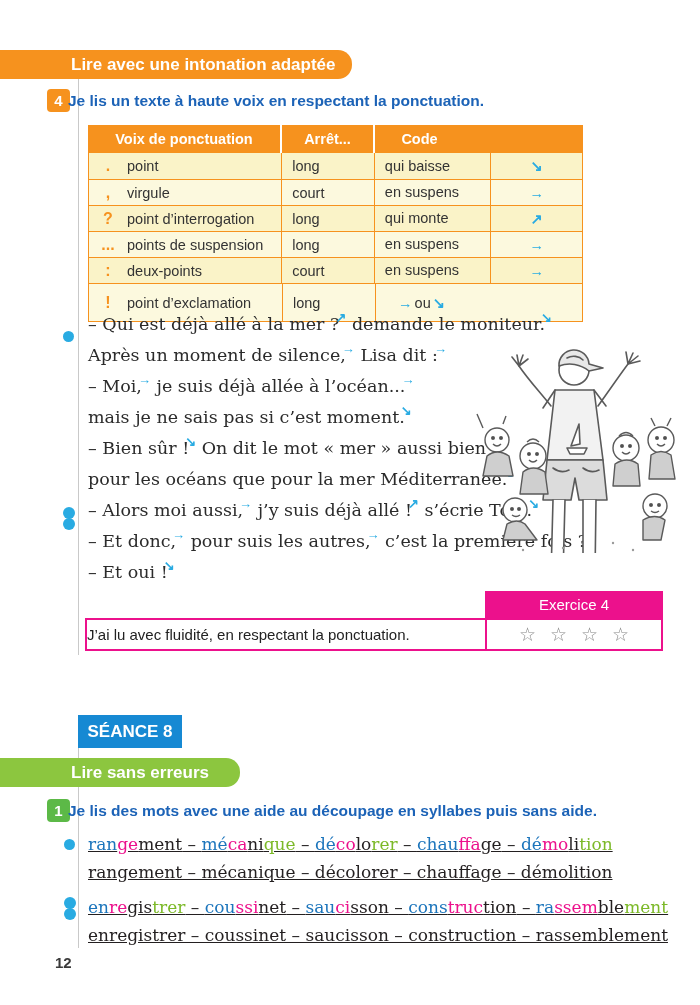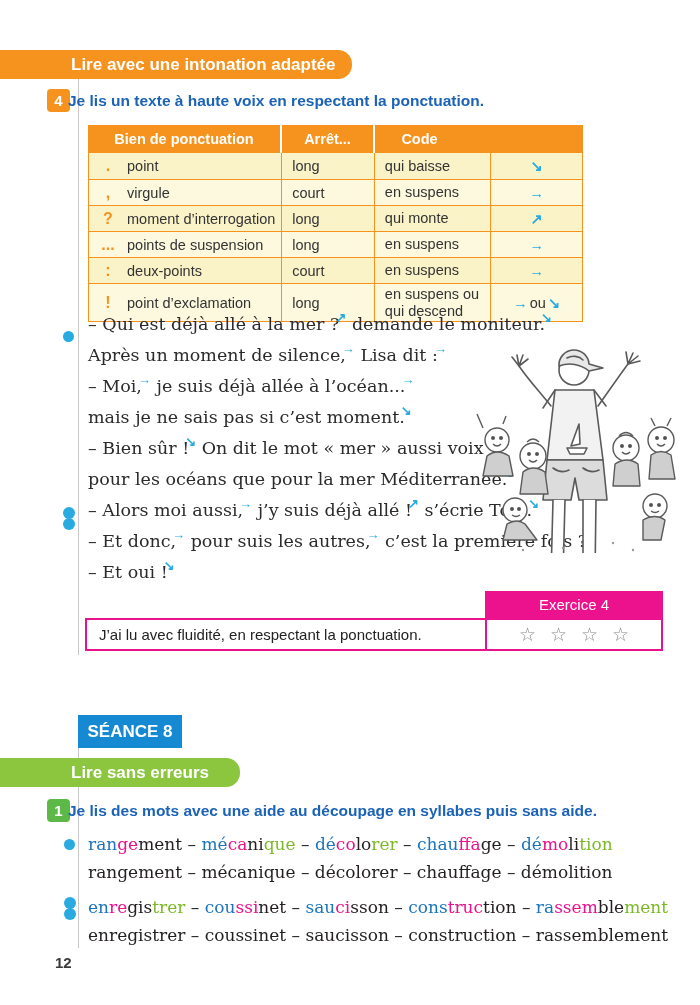--- a/index.html
+++ b/index.html
@@ -65,35 +65,35 @@
   .dot-w1 { left:64px; top:839px; }
   .dot-w2 { left:64px; top:897px; width:12px; height:12px; }
   .dot-w2.double::after { width:12px; height:12px; top:11px; }
 
   
   .exo-badge { position:absolute; left:485px; top:591px; width:178px; height:27px;
                background:#EC118C; color:#fff; font-weight:normal; font-size:15px;
                display:flex; align-items:center; justify-content:center; }
   .assess { position:absolute; left:85px; top:618px; width:578px; height:33px;
             border:2px solid #EC118C; display:flex; background:#fff; }
-  .assess-text { flex:1; display:flex; align-items:center; padding-left:12px;
+  .assess-text { flex:1; display:flex; align-items:center; 
                  font-size:15px; color:#222; }
   .assess-stars { width:176px; border-left:2px solid #EC118C; display:flex;
                   align-items:center; justify-content:center; gap:14px;
                   font-size:19px; color:#8a8a8a; }
 
   
   .seance { position:absolute; left:78px; top:715px; width:104px; height:33px;
             background:#1689D3; color:#fff; font-weight:bold; font-size:17px;
             display:flex; align-items:center; justify-content:center; }
 
   
   .words { position:absolute; left:88px; top:830px; font-family:"DejaVu Serif", serif;
            font-size:17px; color:#231F20; }
-  .word-group { margin-bottom:7px; }
+  .word-group { margin-bottom:7px;text-decoration:underline; }
   .wline { height:28px; line-height:28px; white-space:nowrap; }
   .syl-b { color:#1C75BC; } .syl-p { color:#EC118C; } .syl-g { color:#7CB928; }
   .syl-k { color:#231F20; }
   .dash { color:#231F20; }
 
   .page-num { position:absolute; left:55px; top:954px; font-weight:bold;
               font-size:15px; color:#3a3a3a; }
 
   .illus { position:absolute; left:463px; top:328px; }
 </style>
@@ -105,21 +105,21 @@
   <div class="vline vline1"></div>
   <div class="vline vline2"></div>
 
   <div class="banner banner-orange">Lire avec une intonation adaptée</div>
 
   <div class="num-badge badge-orange">4</div>
   <div class="instruction instr1">Je lis un texte à haute voix en respectant la ponctuation.</div>
 
   <div class="ptable">
     <div class="t-head">
-        <div class="hc h-sign">Bien de ponctuation</div>
+        <div class="hc h-sign">Voix de ponctuation</div>
         <div class="hc h-arret">Arrêt...</div>
         <div class="hc h-code">Code</div>
       </div>
     <div class="t-body">
         <div class="t-row alt0">
           <div class="c-sign">
             <span class="sym">.</span>
             <span>point</span>
           </div>
           <div class="c-arret">long</div>
@@ -135,21 +135,21 @@
           </div>
           <div class="c-arret">court</div>
           <div class="c-voix">en suspens</div>
           <div class="c-code">
             <span class="arr">→</span>
           </div>
         </div>
         <div class="t-row alt0">
           <div class="c-sign">
             <span class="sym">?</span>
-            <span>moment d’interrogation</span>
+            <span>point d’interrogation</span>
           </div>
           <div class="c-arret">long</div>
           <div class="c-voix">qui monte</div>
           <div class="c-code">
             <span class="arr">↗</span>
           </div>
         </div>
         <div class="t-row alt1">
           <div class="c-sign">
             <span class="sym">...</span>
@@ -171,39 +171,38 @@
           <div class="c-code">
             <span class="arr">→</span>
           </div>
         </div>
         <div class="t-row alt1 tall">
           <div class="c-sign">
             <span class="sym">!</span>
             <span>point d’exclamation</span>
           </div>
           <div class="c-arret">long</div>
-          <div class="c-voix">en suspens ou qui descend</div>
           <div class="c-code">
             <span class="arr">→</span>
             <span class="code-dark"> ou </span>
             <span class="arr">↘</span>
           </div>
         </div>
       </div>
   </div>
 
   <span class="dot dot-d1"></span>
   <span class="dot double dot-d2"></span>
 
   <div class="dialogue">
       <div class="dline"><span class="dtext">– Qui est déjà allé à la mer ?</span><span class="darr">↗</span><span class="dtext"> demande le moniteur.</span><span class="darr">↘</span></div>
       <div class="dline"><span class="dtext">Après un moment de silence,</span><span class="darr">→</span><span class="dtext"> Lisa dit :</span><span class="darr">→</span></div>
       <div class="dline"><span class="dtext">– Moi,</span><span class="darr">→</span><span class="dtext"> je suis déjà allée à l’océan...</span><span class="darr">→</span></div>
       <div class="dline"><span class="dtext">mais je ne sais pas si c’est moment.</span><span class="darr">↘</span></div>
-      <div class="dline"><span class="dtext">– Bien sûr !</span><span class="darr">↘</span><span class="dtext"> On dit le mot « mer » aussi voix</span></div>
+      <div class="dline"><span class="dtext">– Bien sûr !</span><span class="darr">↘</span><span class="dtext"> On dit le mot « mer » aussi bien</span></div>
       <div class="dline"><span class="dtext">pour les océans que pour la mer Méditerranée.</span><span class="darr">↘</span></div>
       <div class="dline"><span class="dtext">– Alors moi aussi,</span><span class="darr">→</span><span class="dtext"> j’y suis déjà allé !</span><span class="darr">↗</span><span class="dtext"> s’écrie Tom.</span><span class="darr">↘</span></div>
       <div class="dline"><span class="dtext">– Et donc,</span><span class="darr">→</span><span class="dtext"> pour suis les autres,</span><span class="darr">→</span><span class="dtext"> c’est la première fois ?</span><span class="darr">↗</span></div>
       <div class="dline"><span class="dtext">– Et oui !</span><span class="darr">↘</span></div>
     </div>
 
   <svg class="illus" width="225" height="225" viewBox="0 0 225 225">
     <g stroke="#5a5a5a" stroke-width="1.6" fill="#ffffff" stroke-linecap="round" stroke-linejoin="round">
 
       <path d="M88 78 C75 62 64 50 56 38" fill="none"></path>

